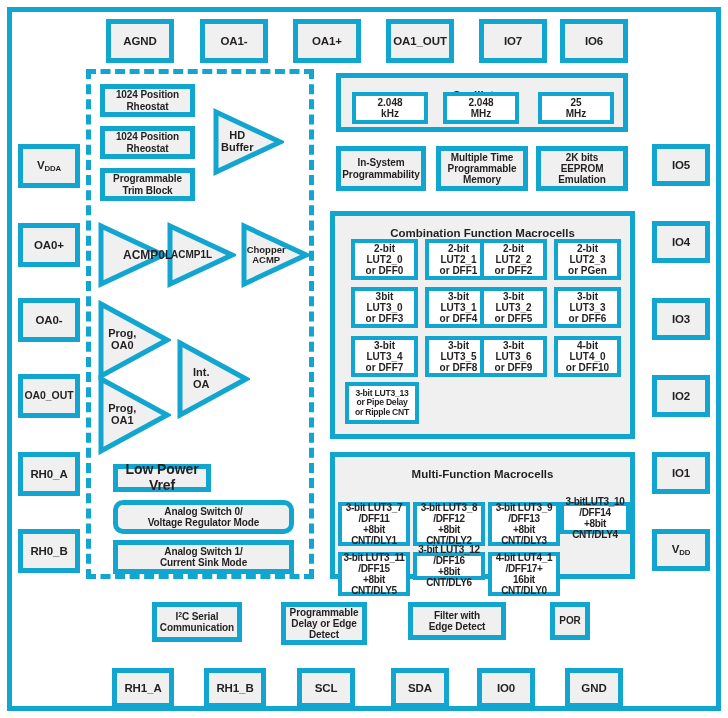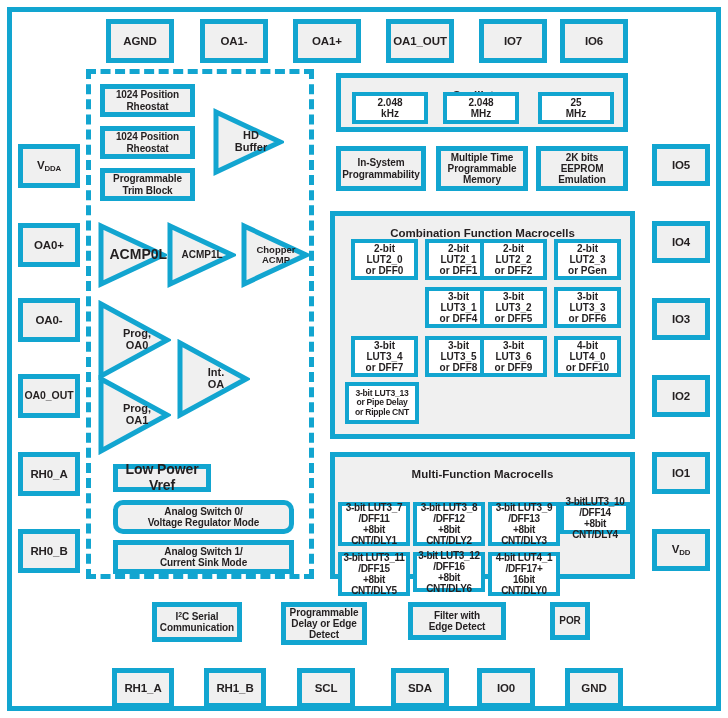--- a/index.html
+++ b/index.html
@@ -50,21 +50,21 @@
     line-height:1.12;
     letter-spacing:-0.1px;
   }
   .pad{font-size:11.5px;}
 
   
   .tri{
     position:absolute;
     display:flex;
     align-items:center;
-    justify-content:center;
+    justify-content:flex-start;
   }
   .tri .tri-shape{
     position:absolute;
     left:0; top:0;
     width:100%; height:100%;
   }
   .tri .tri-label{
     position:relative;
     z-index:2;
     width:62%;
@@ -195,21 +195,21 @@
       <polygon points="4,4 68,34 4,64" fill="#f0f0f0" stroke="#12a5d0" stroke-width="5"></polygon>
     </svg>
     <div class="tri-label nowrap">HD
 Buffer</div>
   </div>
 
   <div class="tri" style="left:97px;top:222px;width:70px;height:66px;">
     <svg class="tri-shape" viewBox="0 0 70 66" preserveAspectRatio="none">
       <polygon points="4,4 66,33 4,62" fill="#f0f0f0" stroke="#12a5d0" stroke-width="5"></polygon>
     </svg>
-    <div class="tri-label nowrap" style="font-size:14px;padding-left:2px;width:70%;">ACMP0L</div>
+    <div class="tri-label nowrap" style="font-size:12px;padding-left:2px;width:70%;margin-left:24px;">ACMP0L</div>
   </div>
 
   <div class="tri" style="left:166px;top:222px;width:70px;height:66px;">
     <svg class="tri-shape" viewBox="0 0 70 66" preserveAspectRatio="none">
       <polygon points="4,4 66,33 4,62" fill="#f0f0f0" stroke="#12a5d0" stroke-width="5"></polygon>
     </svg>
     <div class="tri-label nowrap" style="font-size:10px;padding-left:2px;width:70%;">ACMP1L</div>
   </div>
 
   <div class="tri" style="left:240px;top:222px;width:70px;height:66px;">
@@ -305,20 +305,25 @@
     <span class="nowrap">2-bit
 LUT2_2
 or DFF2</span>
   </div>
   <div class="cell" style="left:554px;top:239px;width:67px;height:41px;">
     <span class="nowrap">2-bit
 LUT2_3
 or PGen</span>
   </div>
 
+  <div class="cell" style="left:351px;top:287px;width:67px;height:41px;">
+    <span class="nowrap">3bit
+LUT3_0
+or DFF3</span>
+  </div>
   <div class="cell" style="left:425px;top:287px;width:67px;height:41px;">
     <span class="nowrap">3-bit
 LUT3_1
 or DFF4</span>
   </div>
   <div class="cell" style="left:480px;top:287px;width:67px;height:41px;">
     <span class="nowrap">3-bit
 LUT3_2
 or DFF5</span>
   </div>
@@ -383,21 +388,21 @@
 +8bit
 CNT/DLY4</span>
   </div>
 
   <div class="cell mini" style="left:338px;top:526px;width:72px;height:44px;">
     <span class="nowrap">3-bit LUT3_11
 /DFF15
 +8bit
 CNT/DLY5</span>
   </div>
-  <div class="cell mini" style="left:413px;top:526px;width:72px;height:40px;">
+  <div class="cell mini" style="left:413px;top:526px;width:72px;height:28px;">
     <span class="nowrap">3-bit LUT3_12
 /DFF16
 +8bit
 CNT/DLY6</span>
   </div>
   <div class="cell mini" style="left:488px;top:526px;width:72px;height:44px;">
     <span class="nowrap">4-bit LUT4_1
 /DFF17+
 16bit
 CNT/DLY0</span>

